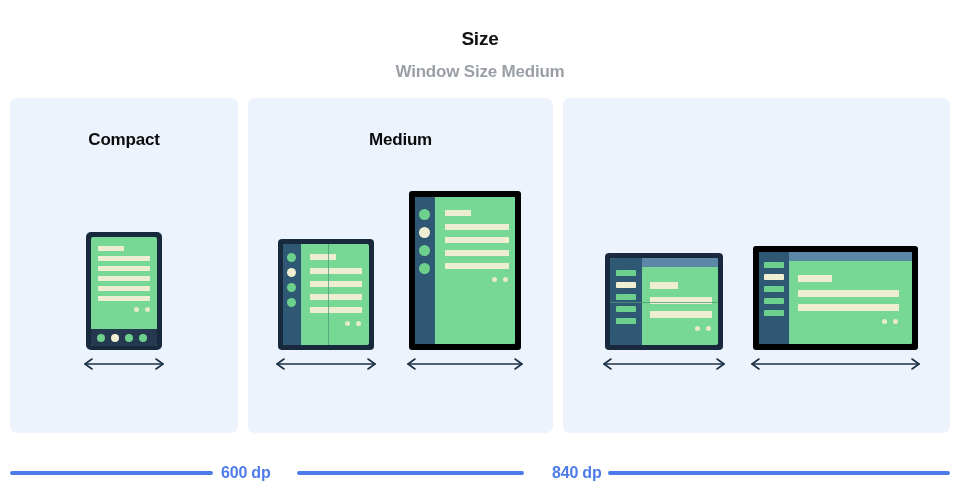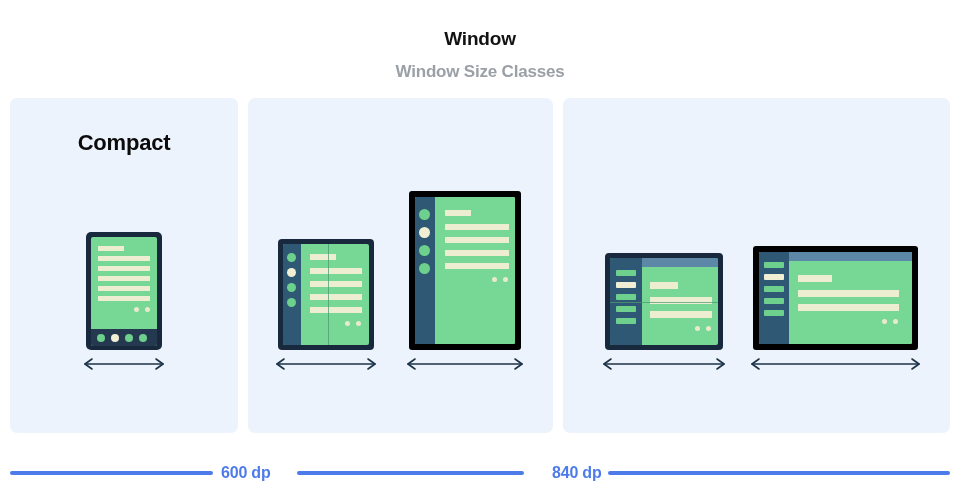--- a/index.html
+++ b/index.html
@@ -27,21 +27,21 @@
   .panel{
     position:absolute;top:98px;height:335px;
     background:#edf3fc;border-radius:7px;
   }
   #panel-compact{left:10px;width:228px;}
   #panel-medium{left:248px;width:305px;}
   #panel-expanded{left:563px;width:387px;}
 
   .panel-title{
     position:absolute;top:32px;left:0;width:100%;
-    text-align:center;font-size:22px;font-weight:bold;
+    text-align:center;font-size:17px;font-weight:bold;
     color:#0b0b0b;letter-spacing:-0.2px;
   }
 
   
   .device{position:absolute;box-sizing:border-box;}
   .screen{position:absolute;inset:0;background:#76d894;overflow:hidden;}
 
   .rail{position:absolute;left:0;top:0;bottom:0;background:#2e5873;}
   .railtop{position:absolute;left:0;top:0;right:0;background:#5d87a6;}
 
@@ -68,22 +68,22 @@
     position:absolute;top:0;font-size:16px;font-weight:bold;
     color:#4d7cea;letter-spacing:-0.2px;line-height:22px;
   }
 </style>
 </head>
 <body>
 
 <div class="stage">
 
   <div class="hdr">
-    <div class="hdr-title">Window</div>
-    <div class="hdr-sub">Window Size Classes</div>
+    <div class="hdr-title">Size</div>
+    <div class="hdr-sub">Window Size Medium</div>
   </div>
 
   <div class="panel" id="panel-compact">
     <div class="panel-title">Compact</div>
 
     <div class="device" style="left:76px;top:134px;width:76px;height:118px;background:#18293d;border-radius:5px;padding:5px 5px 4px 5px;">
       <div class="screen" style="inset:5px 5px 4px 5px;border-radius:2px;">
         <div class="line" style="left:7px;top:9px;width:26px;height:5px;"></div>
         <div class="line" style="left:7px;top:19px;width:52px;height:5px;"></div>
         <div class="line" style="left:7px;top:29px;width:52px;height:5px;"></div>
@@ -106,20 +106,21 @@
           <g stroke="#1c3247" stroke-width="1.6" fill="none" stroke-linecap="round" stroke-linejoin="round">
             <line x1="3" y1="8" x2="81" y2="8"></line>
             <polyline points="10,3 3,8 10,13"></polyline>
             <polyline points="74,3 81,8 74,13"></polyline>
           </g>
         </svg>
     </div>
   </div>
 
   <div class="panel" id="panel-medium">
+    <div class="panel-title">Medium</div>
 
     <div class="device" style="left:30px;top:141px;width:96px;height:111px;background:#18293d;border-radius:4px;">
       <div class="screen" style="inset:5px;border-radius:2px;">
         <div class="rail" style="width:18px;">
           <div class="dot" style="left:4px;top:9px;width:9px;height:9px;"></div>
           <div class="dot sel" style="left:4px;top:24px;width:9px;height:9px;"></div>
           <div class="dot" style="left:4px;top:39px;width:9px;height:9px;"></div>
           <div class="dot" style="left:4px;top:54px;width:9px;height:9px;"></div>
         </div>
         <div class="line" style="left:27px;top:10px;width:26px;height:6px;"></div>

